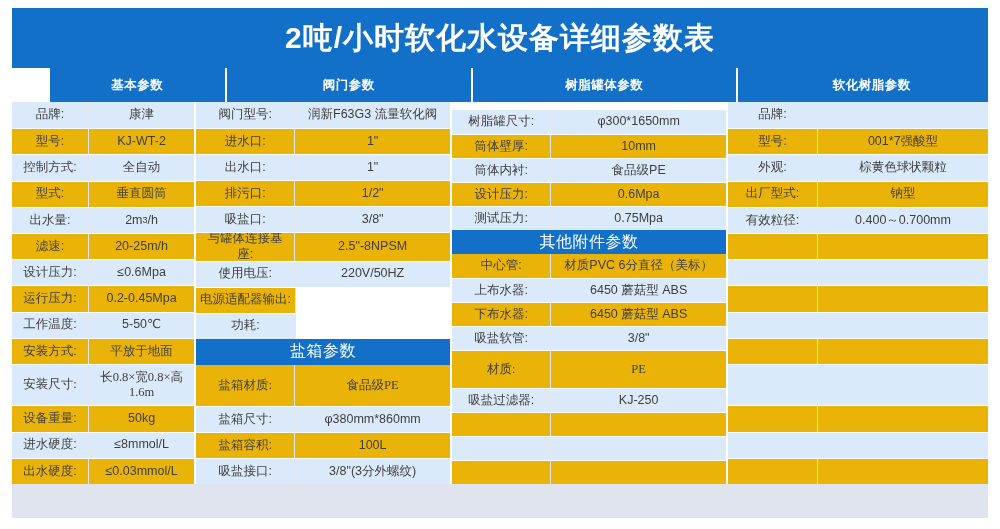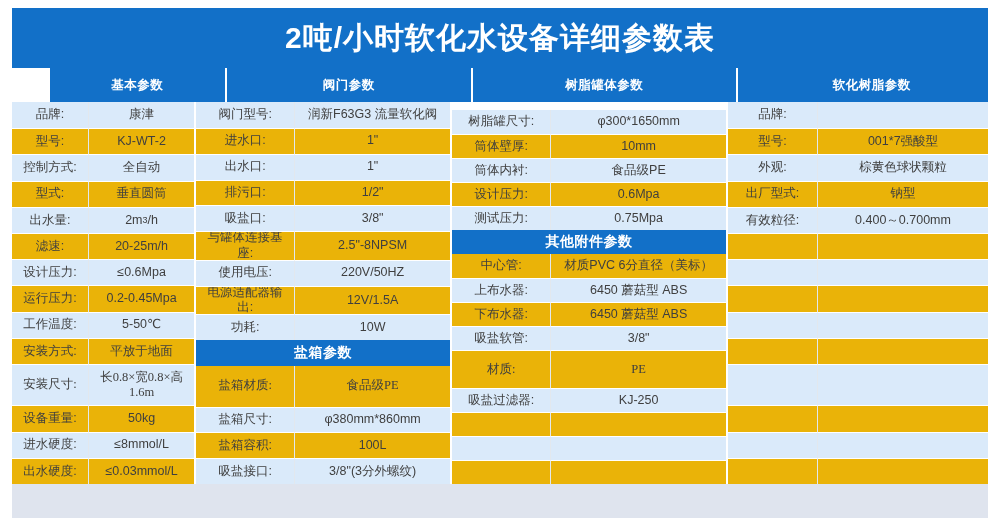--- a/index.html
+++ b/index.html
@@ -116,22 +116,22 @@
 
   
   .bg-a .lab, .bg-a .val { background: #daeafa; }
   .bg-b .lab, .bg-b .val { background: #eab308; }
 
   
   .section-bar {
     width: 100%;
     background: #1270c8;
     color: #ffffff;
-    font-size: 14px;
-    font-weight: bold;
+    font-size: 16px;
+    font-weight: normal;
     display: flex;
     align-items: center;
     justify-content: center;
     box-sizing: border-box;
     letter-spacing: 0.5px;
   }
 
   
   .g1 { width: 184px; }
   .g1 .lab { width: 78px; }
@@ -272,25 +272,23 @@
       <div class="row h1 bg-b">
         <div class="lab">与罐体连接基座:</div>
         <div class="val">2.5"-8NPSM</div>
       </div>
       <div class="row h1 bg-a">
         <div class="lab">使用电压:</div>
         <div class="val">220V/50HZ</div>
       </div>
       <div class="row h1 bg-b">
         <div class="lab">电源适配器输出:</div>
-        <div class="val">12V/1.5A</div>
       </div>
       <div class="row h1 bg-a">
         <div class="lab">功耗:</div>
-        <div class="val">10W</div>
       </div>
 
       <div class="section-bar h1">盐箱参数</div>
 
       <div class="row h2 bg-b">
         <div class="lab">盐箱材质:</div>
         <div class="val">食品级PE</div>
       </div>
       <div class="row h1 bg-a">
         <div class="lab">盐箱尺寸:</div>

